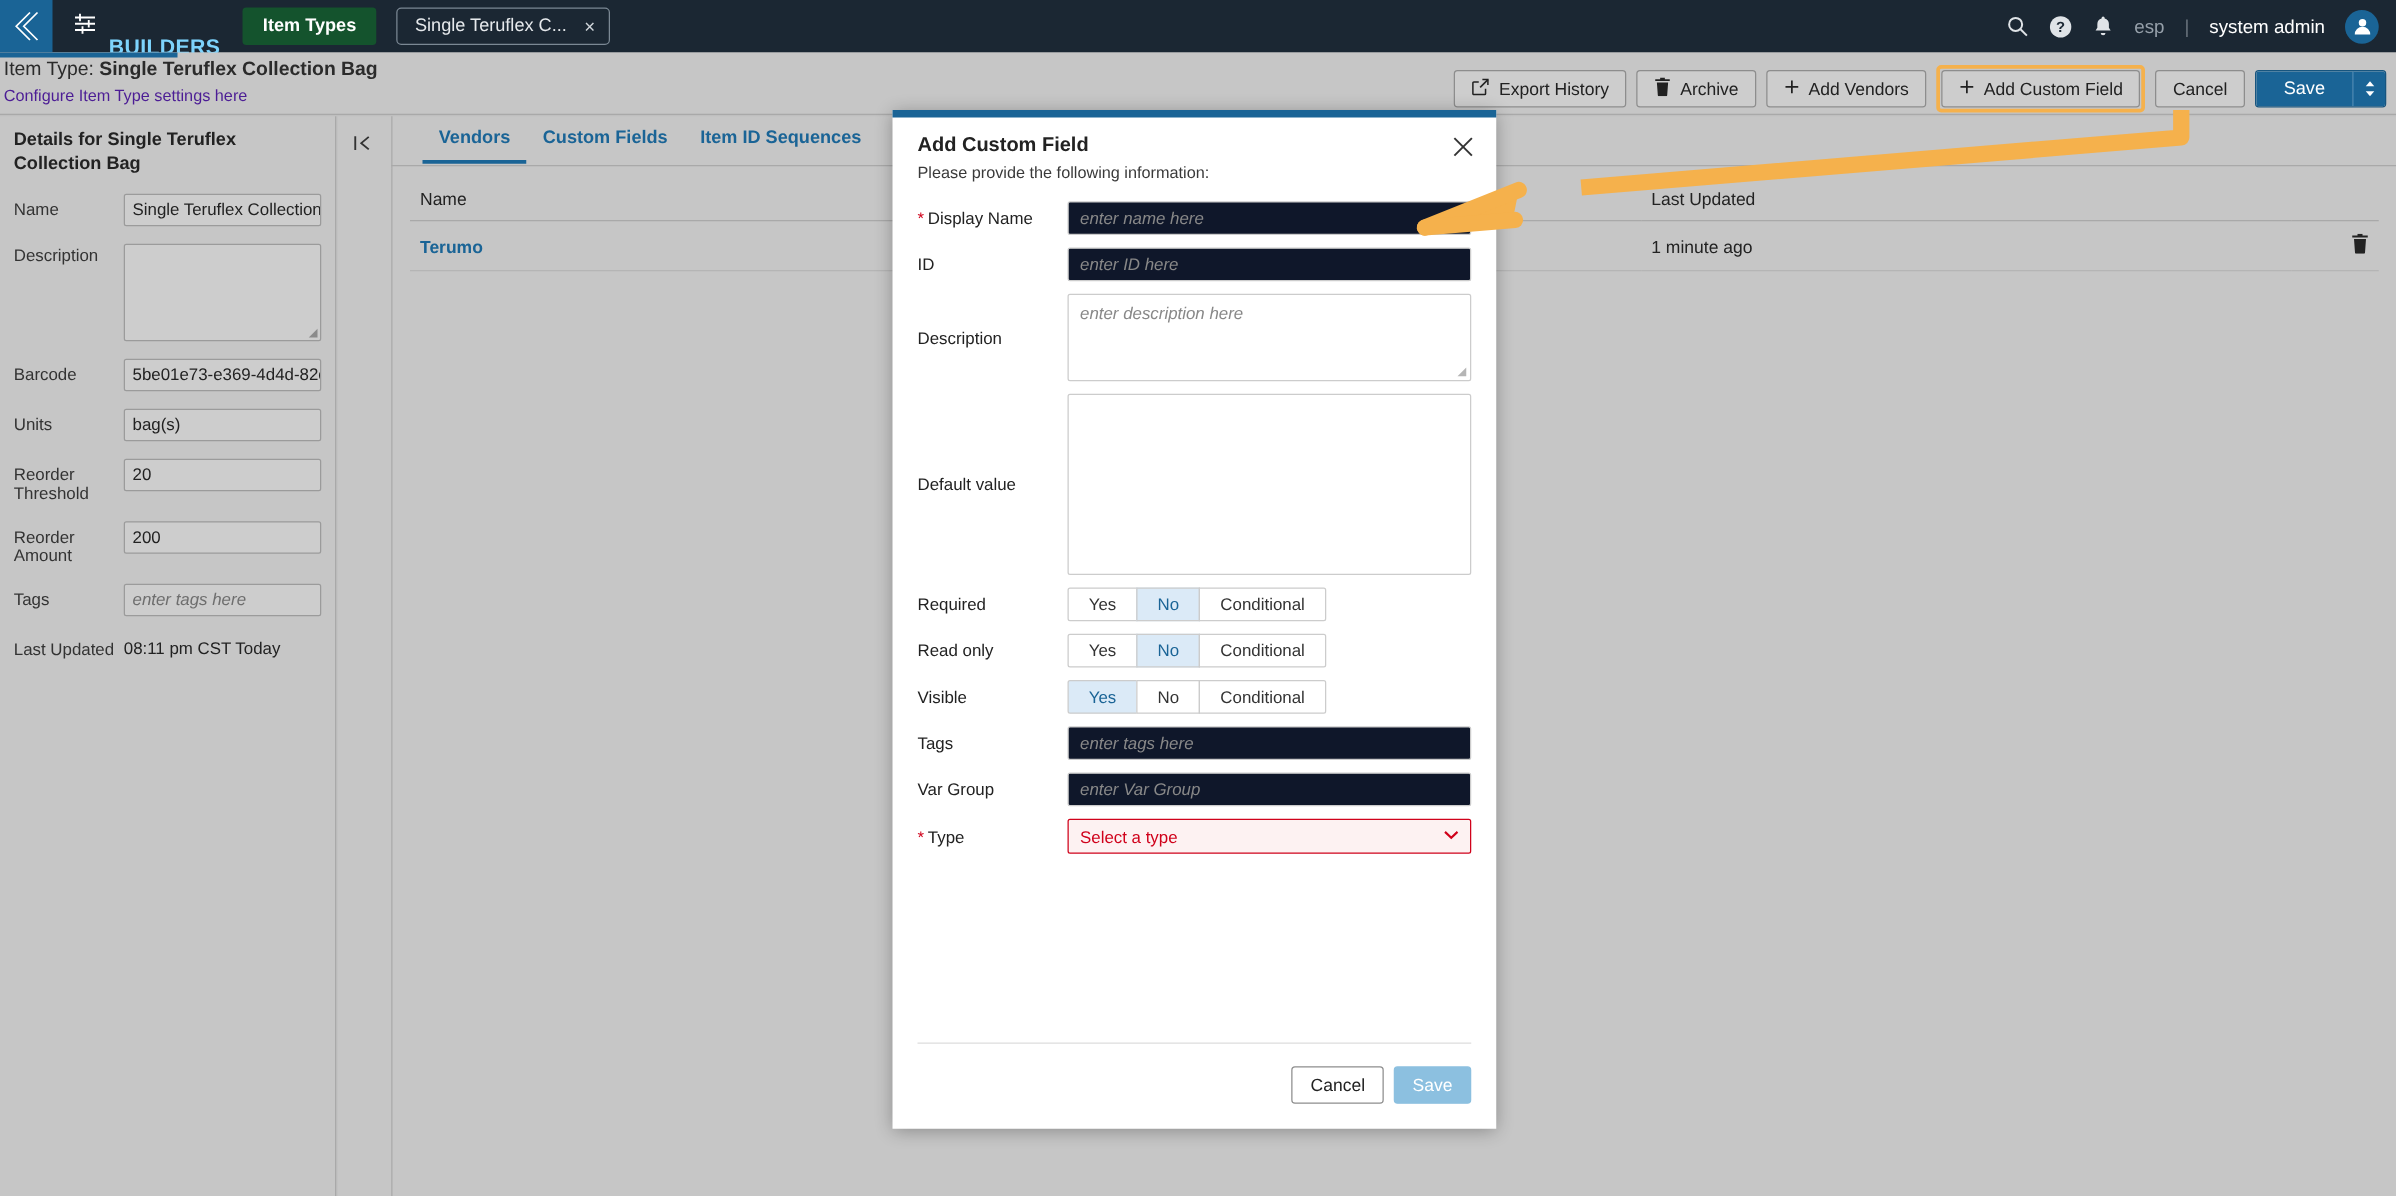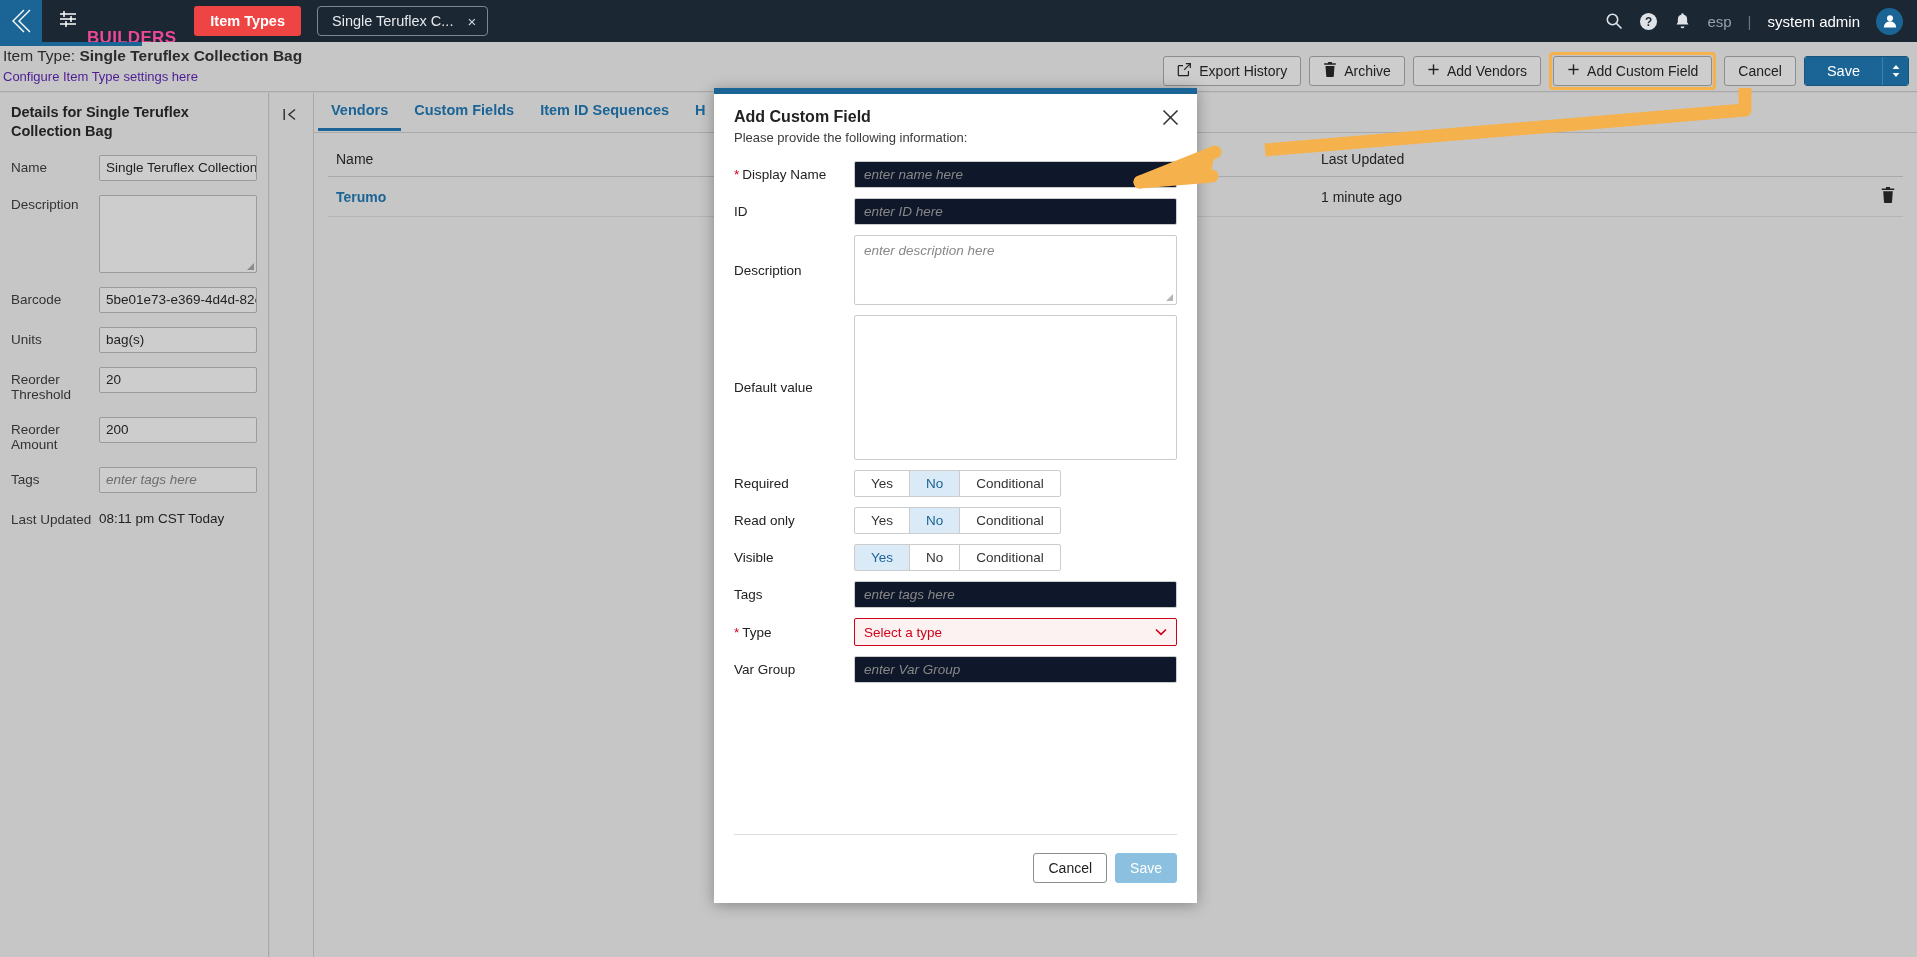--- a/index.html
+++ b/index.html
@@ -20,24 +20,24 @@
   #back-chevron {
     width: 42px; height: 42px; background: #1a6496;
     display: flex; align-items: center; justify-content: center;
     cursor: pointer;
   }
   #back-chevron svg { display:block; }
   .brand-wrap {
     display: flex; align-items: center; gap: 9px; margin-left: 16px;
   }
   .brand-text {
-    color: #ec4899; font-size: 17px; font-weight: bold; letter-spacing: .3px; margin-top: 34px;
+    color: #7dd3fc; font-size: 17px; font-weight: bold; letter-spacing: .3px; margin-top: 34px;
   }
   .nav-btn {
-    margin-left: 18px; background: #ef4444; color: #fff;
+    margin-left: 18px; background: #14532d; color: #fff;
     font-size: 14.5px; font-weight: bold;
     padding: 7px 16px; border-radius: 3px; cursor: pointer;
     white-space: nowrap;
   }
   .nav-tab {
     margin-left: 16px; border: 1px solid #7b8894; border-radius: 4px;
     color: #e6e9ec; font-size: 14.5px;
     padding: 6px 11px 6px 14px; cursor: pointer;
     display: flex; align-items: center; gap: 14px; white-space: nowrap;
   }
@@ -143,21 +143,21 @@
     width: 1647px; height: 864px; background: #c6c6c6;
   }
   #collapse-btn {
     position: absolute; left: 6px; top: 8px; width: 28px; height: 26px;
     display: flex; align-items: center; justify-content: center;
     color: #333; font-size: 15px; cursor: pointer;
   }
   #tabs {
     position: absolute; left: 43px; top: 0; right: 0; height: 42px;
     border-left: 1px solid #a9a9a9;
-    display: flex; align-items: flex-start; padding-left: 4px;
+    display: flex; align-items: flex-start; padding-left: 24px;
   }
   .tab {
     font-size: 14.5px; font-weight: bold; color: #1a6496;
     padding: 9px 13px 10px 13px; cursor: pointer; white-space: nowrap;
     border-bottom: 3px solid transparent;
   }
   .tab.active { border-bottom-color: #1a6496; }
   #tabs-underline {
     position: absolute; left: 43px; top: 39px; right: 0; height: 1px;
     background: #a9a9a9;
@@ -525,38 +525,38 @@
         <div class="tg">Conditional</div>
       </div>
     </div>
 
     <div class="mrow">
       <div class="mlabel">Tags</div>
       <div class="minput">enter tags here</div>
     </div>
 
     <div class="mrow">
+      <div class="mlabel">Var Group</div>
+      <div class="minput">enter Var Group</div>
+    </div>
+
+    <div class="mrow">
       <div class="mlabel">
         <span class="req">*</span><span>Type</span>
       </div>
       <div class="mselect">
         <span>Select a type</span>
         <span class="caret">
           <svg width="12" height="8" viewBox="0 0 12 8" stroke="#d0021b" stroke-width="1.7" fill="none">
             <path d="M1 1.5 L6 6.3 L11 1.5"></path>
           </svg>
         </span>
       </div>
     </div>
 
-    <div class="mrow">
-      <div class="mlabel">Var Group</div>
-      <div class="minput">enter Var Group</div>
-    </div>
-
   </div>
 
   <div id="modal-footer">
     <div class="mbtn" id="modal-cancel">Cancel</div>
     <div class="mbtn" id="modal-save">Save</div>
   </div>
 </div>
 
 <svg id="arrow-svg">
   <path d="M1745 88 L1745 110 L1265 150" stroke="#f5b14c" stroke-width="13" fill="none" stroke-linejoin="round"></path>

